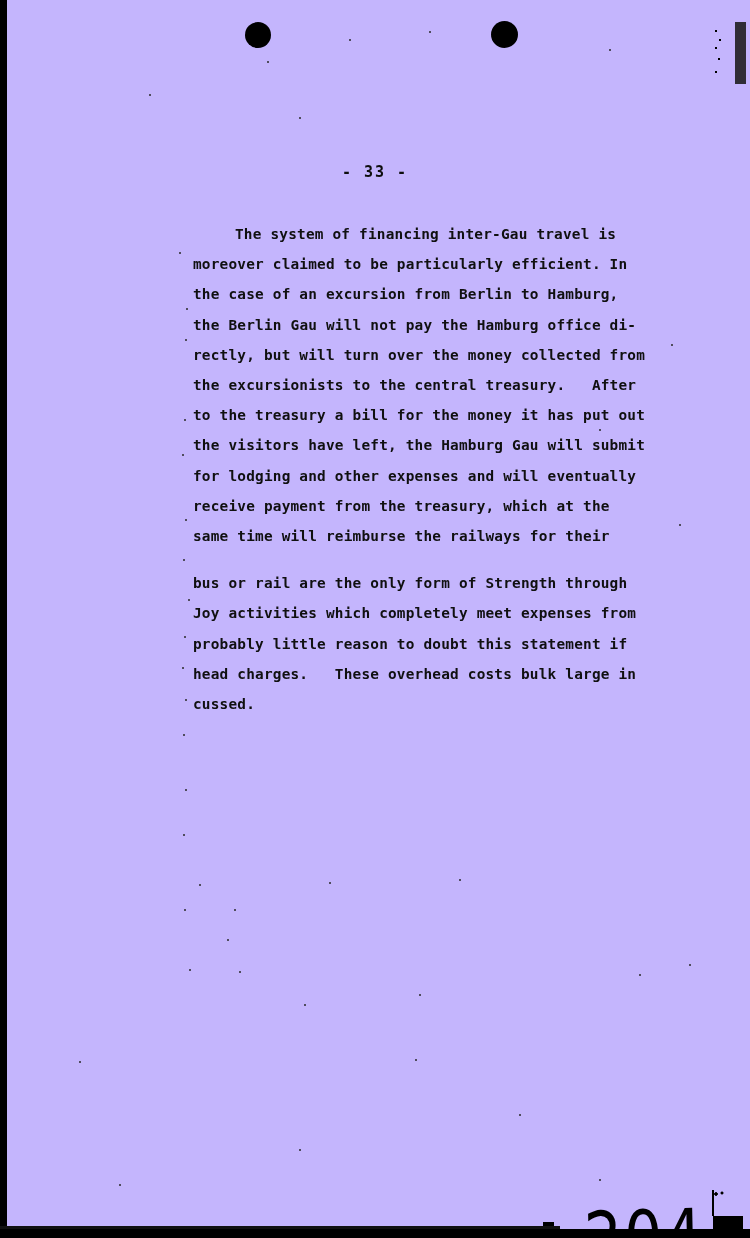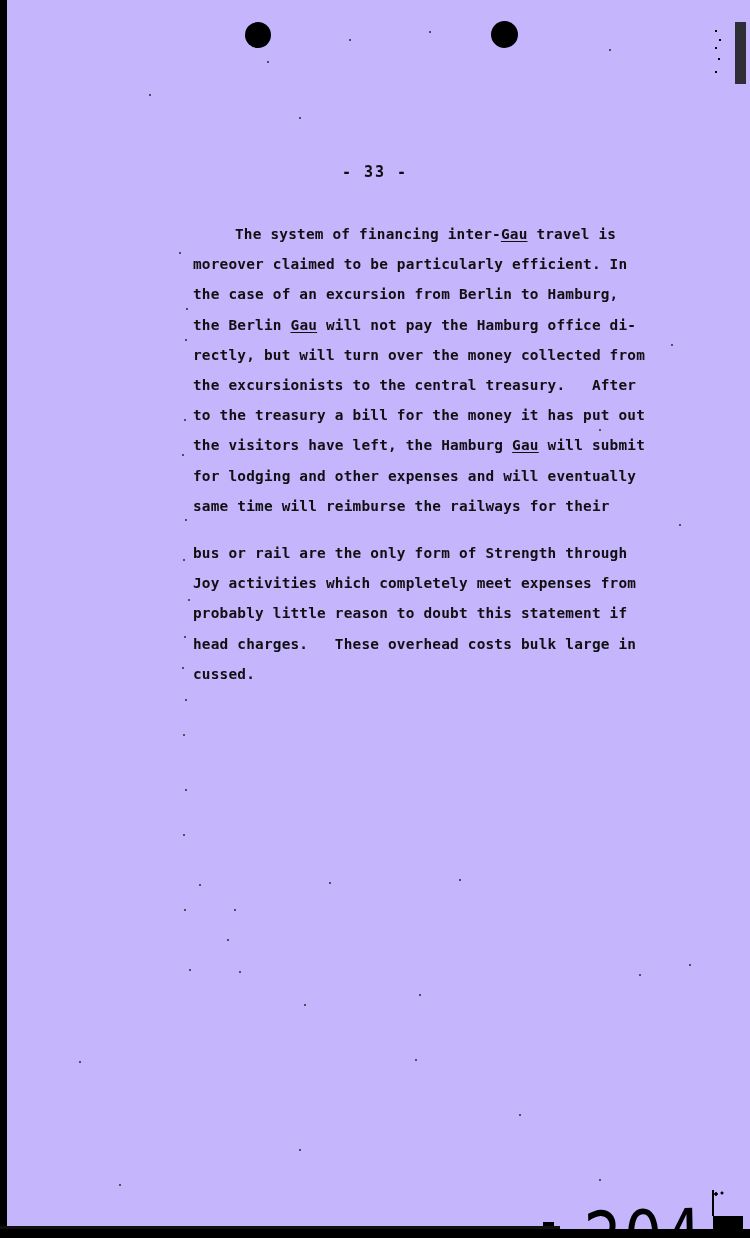--- a/index.html
+++ b/index.html
@@ -106,21 +106,21 @@
   .tline {
     font-size: 14.4px;
     line-height: 30.2px;
     white-space: pre;
     color: #101010;
     letter-spacing: .2px;
     font-weight: bold;
     text-rendering: optimizeLegibility;
   }
   .tline.indent { text-indent: 42px; }
-  .u { text-decoration: underline; text-underline-offset: 2px; }
+  .u { text-underline-offset: 2px; }
 
   
   .handwritten {
     position: absolute;
     left: 583px;
     top: 1196px;
     font-family: "DejaVu Sans", sans-serif;
     font-size: 60px;
     font-weight: 500;
     color: #000;
@@ -206,20 +206,21 @@
       <div class="para">
         <div class="tline indent"><span>The system of financing inter-</span><span class="u">Gau</span><span> travel is</span></div>
         <div class="tline"><span>moreover claimed to be particularly efficient. In</span></div>
         <div class="tline"><span>the case of an excursion from Berlin to Hamburg,</span></div>
         <div class="tline"><span>the Berlin </span><span class="u">Gau</span><span> will not pay the Hamburg office di-</span></div>
         <div class="tline"><span>rectly, but will turn over the money collected from</span></div>
         <div class="tline"><span>the excursionists to the central treasury.   After</span></div>
         <div class="tline"><span>to the treasury a bill for the money it has put out</span></div>
         <div class="tline"><span>the visitors have left, the Hamburg </span><span class="u">Gau</span><span> will submit</span></div>
         <div class="tline"><span>for lodging and other expenses and will eventually</span></div>
+        <div class="tline"><span>receive payment from the treasury, which at the</span></div>
         <div class="tline"><span>same time will reimburse the railways for their</span></div>
       </div>
       <div class="para">
         <div class="tline"><span>bus or rail are the only form of Strength through</span></div>
         <div class="tline"><span>Joy activities which completely meet expenses from</span></div>
         <div class="tline"><span>probably little reason to doubt this statement if</span></div>
         <div class="tline"><span>head charges.   These overhead costs bulk large in</span></div>
         <div class="tline"><span>cussed.</span></div>
       </div>
     </div>

